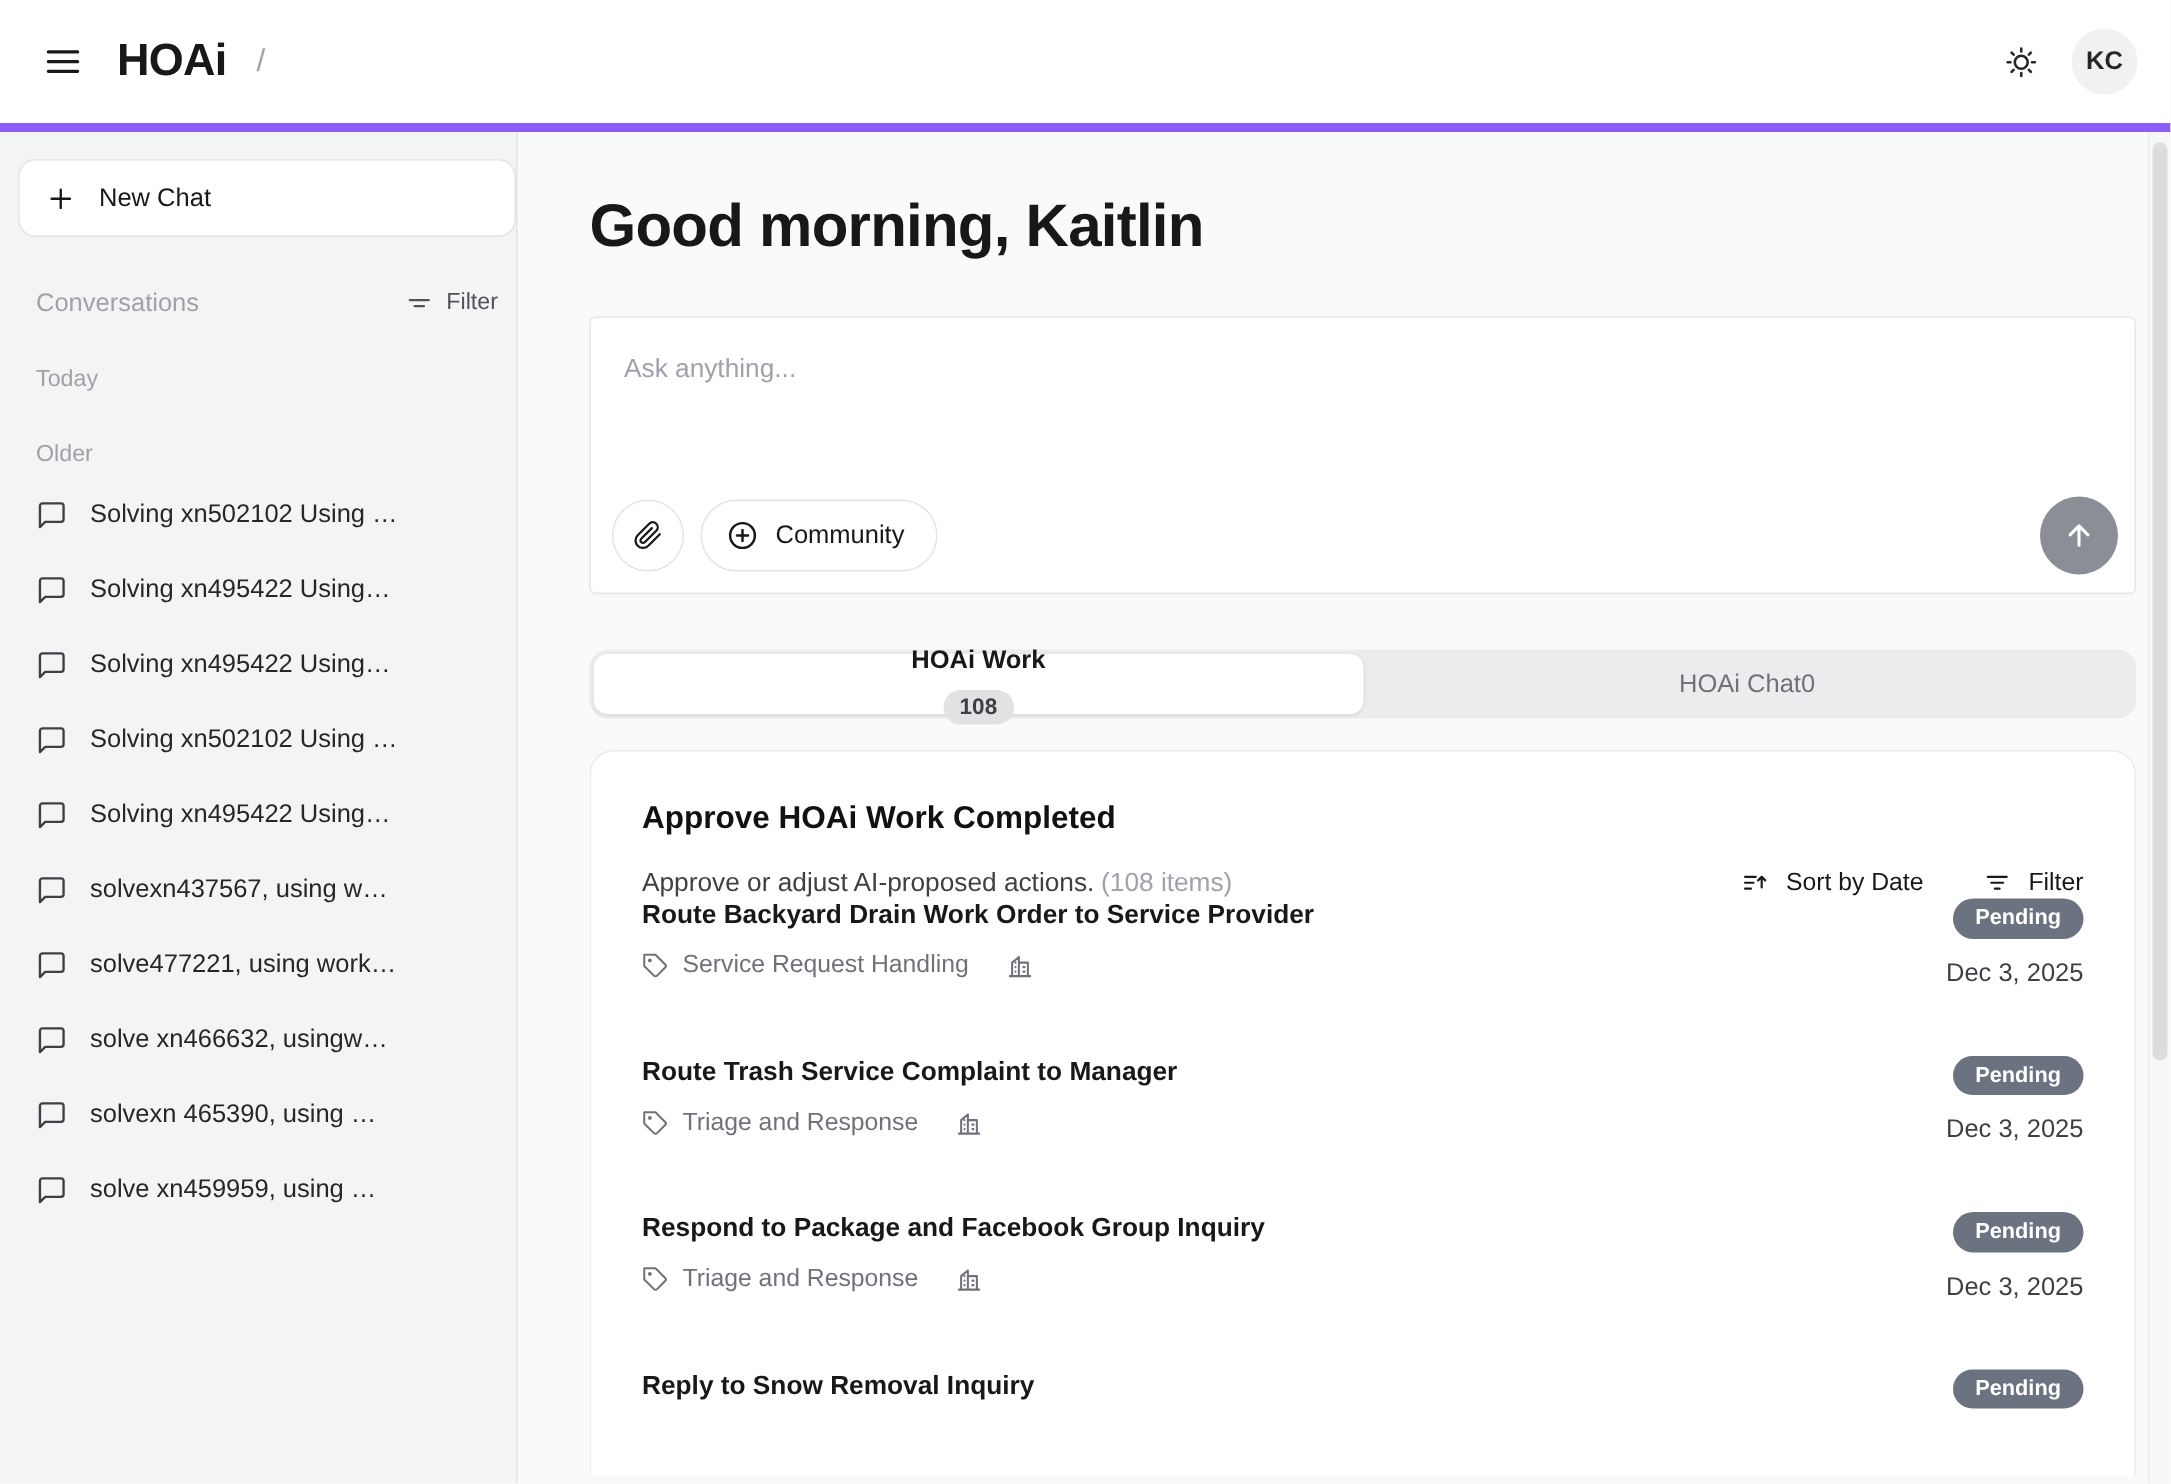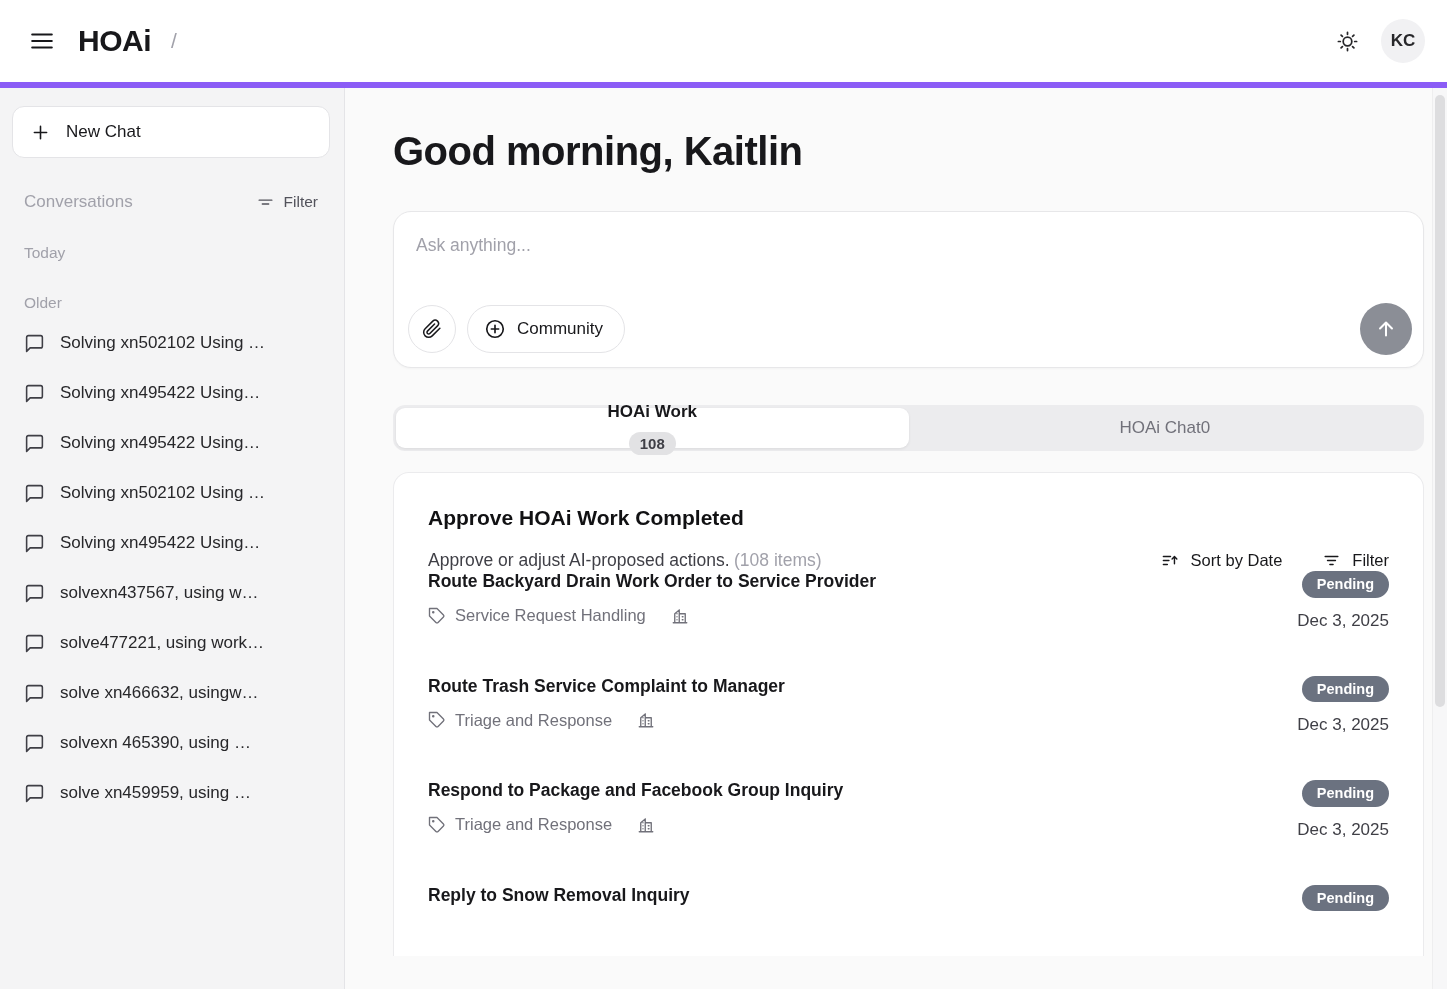--- a/index.html
+++ b/index.html
@@ -27,21 +27,21 @@
     display:flex; align-items:center; justify-content:center;
     font-size:17px; font-weight:600; color:#27272a; margin-left:14px; cursor:pointer;
   }
 
   
   .shell { display:flex; height:901px; }
 
   
   .sidebar {
     width:345px; background:var(--sidebar-bg,#f4f4f5); border-right:1px solid #e4e4e7;
-    padding:18px 14px 0 12px; flex-shrink:0; overflow:hidden;
+    padding:18px 0 0 12px; flex-shrink:0; overflow:hidden;
   }
   .new-chat {
     width:100%; height:52px; background:#ffffff; border:1px solid #e4e4e7; border-radius:12px;
     display:flex; align-items:center; gap:15px; padding:0 17px;
     font-size:17px; font-weight:500; color:#18181b; cursor:pointer;
     font-family:inherit;
   }
   .conv-header {
     display:flex; align-items:center; justify-content:space-between;
     padding:0 12px; margin-top:34px;
@@ -58,22 +58,22 @@
     white-space:nowrap; overflow:hidden;
   }
   .conv-item .c-title { overflow:hidden; text-overflow:ellipsis; }
   .conv-item svg { flex-shrink:0; color:#3f3f46; }
 
   
   .main { flex:1; padding:0 23px 0 48px; position:relative; overflow:hidden; }
   .greeting { font-size:40px; font-weight:700; letter-spacing:-0.5px; margin-top:41px; color:#18181b; }
 
   .composer {
-    margin-top:37px; height:157px; background:#ffffff; border:1px solid #e7e7e9;
-    border-radius:18px; position:relative; box-shadow:0 1px 2px rgba(0,0,0,0.03);
+    margin-top:37px; height:185px; background:#ffffff; border:1px solid #e7e7e9;
+    border-radius:4px; position:relative; box-shadow:0 1px 2px rgba(0,0,0,0.03);
   }
   .composer textarea {
     width:100%; height:100px; border:none; outline:none; resize:none; background:transparent;
     padding:23px 22px; font-size:17.5px; font-family:inherit; color:#18181b;
   }
   .composer textarea::placeholder { color:#a1a1aa; }
   .attach-btn {
     position:absolute; left:14px; bottom:14px; width:48px; height:48px; border-radius:50%;
     background:#ffffff; border:1px solid #e4e4e7; color:#18181b; cursor:pointer;
     display:flex; align-items:center; justify-content:center;
@@ -118,21 +118,21 @@
   .panel-count { color:#a1a1aa; }
   .panel-actions { display:flex; align-items:center; gap:40px; }
   .panel-action {
     display:flex; align-items:center; gap:11px; background:none; border:none; cursor:pointer;
     font-size:16.5px; font-weight:500; color:#18181b; font-family:inherit;
   }
 
   .work-list { }
   .work-item { display:flex; justify-content:space-between; margin-bottom:45px; cursor:pointer; }
   .wi-title { font-size:17.5px; font-weight:600; color:#18181b; }
-  .wi-meta { display:flex; align-items:center; gap:9px; margin-top:14px; color:#71717a; }
+  .wi-meta { display:flex; align-items:flex-end; gap:9px; margin-top:14px; color:#71717a; }
   .wi-tag { font-size:16.5px; color:#71717a; }
   .wi-meta .bldg { margin-left:16px; }
   .wi-right { display:flex; flex-direction:column; align-items:flex-end; flex-shrink:0; }
   .status-badge {
     background:var(--status-pending-bg,#6b7280); color:#ffffff; font-size:14.5px; font-weight:700;
     padding:6px 15px; border-radius:999px; line-height:1;
   }
   .wi-date { margin-top:13px; font-size:17px; color:#3f3f46; }
 
   

